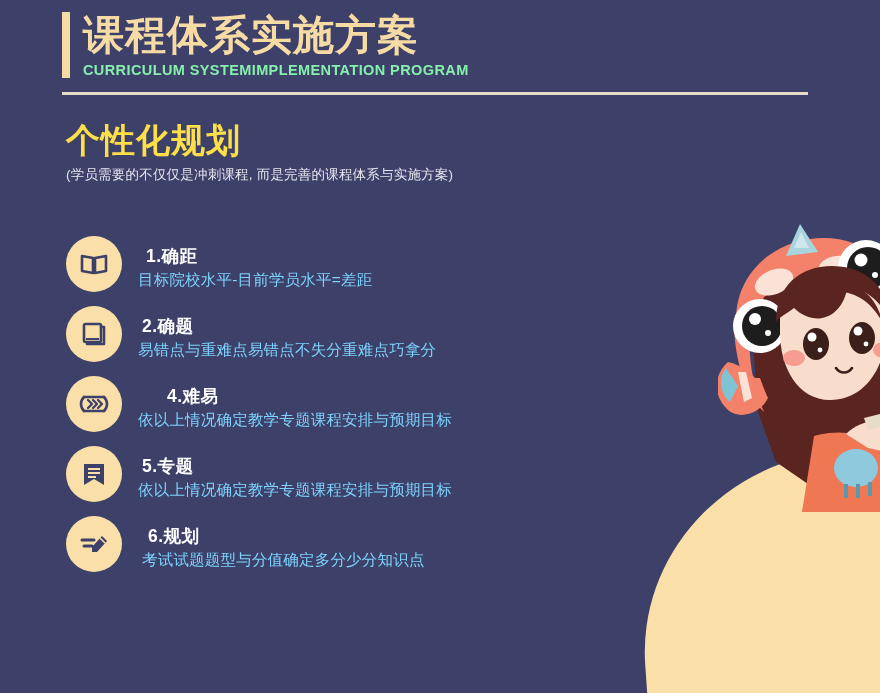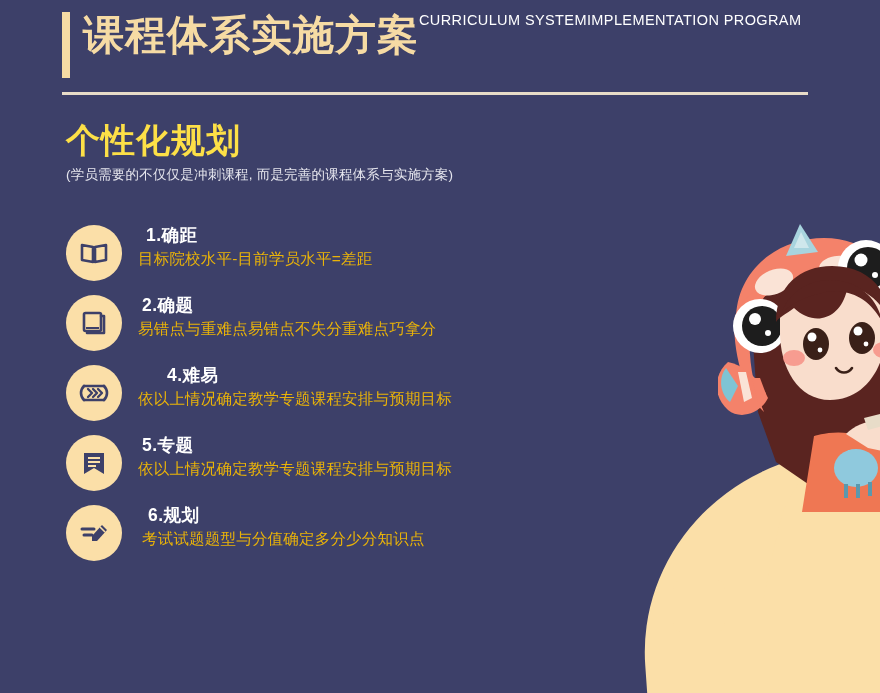--- a/index.html
+++ b/index.html
@@ -33,47 +33,47 @@
   }
 
   
   .char{position:absolute;left:718px;top:222px;width:180px;height:290px;}
   .char svg{display:block;}
 
   
   .header{position:absolute;left:62px;top:10px;width:760px;}
   .title-row{display:flex;align-items:flex-start;}
   .tbar{width:8px;height:66px;background:#f6dba4;margin-right:13px;flex:0 0 auto;margin-top:2px;}
-  .tstack{display:flex;flex-direction:row;}
+  .tstack{display:flex;flex-direction:column;}
   .cn-title{
     font-size:41px;font-weight:bold;color:#f6dba4;line-height:50px;letter-spacing:1px;
     white-space:nowrap;
   }
   .en-title{
-    font-size:14.5px;color:#ffffff;letter-spacing:0.4px;line-height:18px;
-    margin-top:1px;white-space:nowrap;
+    font-size:14.5px;color:#86efac;letter-spacing:0.4px;line-height:18px;
+    margin-top:1px;white-space:nowrap;font-weight:bold;
   }
   .rule{position:absolute;left:62px;top:92px;width:746px;height:3px;background:#e8dcc8;}
 
   
   .sec{position:absolute;left:66px;top:118px;}
   .sec-h{font-size:34px;font-weight:bold;color:#fde047;line-height:44px;letter-spacing:1px;}
   .sec-sub{font-size:13.5px;color:#e6e6ee;line-height:18px;margin-top:4px;letter-spacing:0.2px;}
 
   
   .list{position:absolute;left:66px;top:222px;width:600px;}
-  .row{display:flex;align-items:flex-start;height:70px;}
+  .row{display:flex;align-items:flex-end;height:70px;}
   .badge{
     flex:0 0 auto;width:56px;height:56px;border-radius:50%;background:#fbdfa8;
     display:flex;align-items:center;justify-content:center;margin-right:16px;margin-top:3px;
   }
   .badge svg{display:block;}
   .txt{padding-top:2px;}
   .r-title{font-size:17.5px;font-weight:bold;color:#ffffff;line-height:23px;letter-spacing:0.5px;}
-  .r-desc{font-size:15.5px;color:#eab308;line-height:24px;letter-spacing:0.2px;white-space:nowrap;}
+  .r-desc{font-size:15.5px;color:#7dd3fc;line-height:24px;letter-spacing:0.2px;white-space:nowrap;}
   .ind1 .r-title{padding-left:8px;}
   .ind2 .r-title{padding-left:10px;}
   .ind3 .r-title{padding-left:4px;}
   .ind4 .r-title{padding-left:4px;margin-left:25px;}
   .ind5 .r-title{padding-left:4px;}
   .ind6 .r-title{padding-left:10px;}
   .ind6 .r-desc{padding-left:4px;}
   .ind2 .r-desc{padding-left:0px;}
 </style>
 </head>

